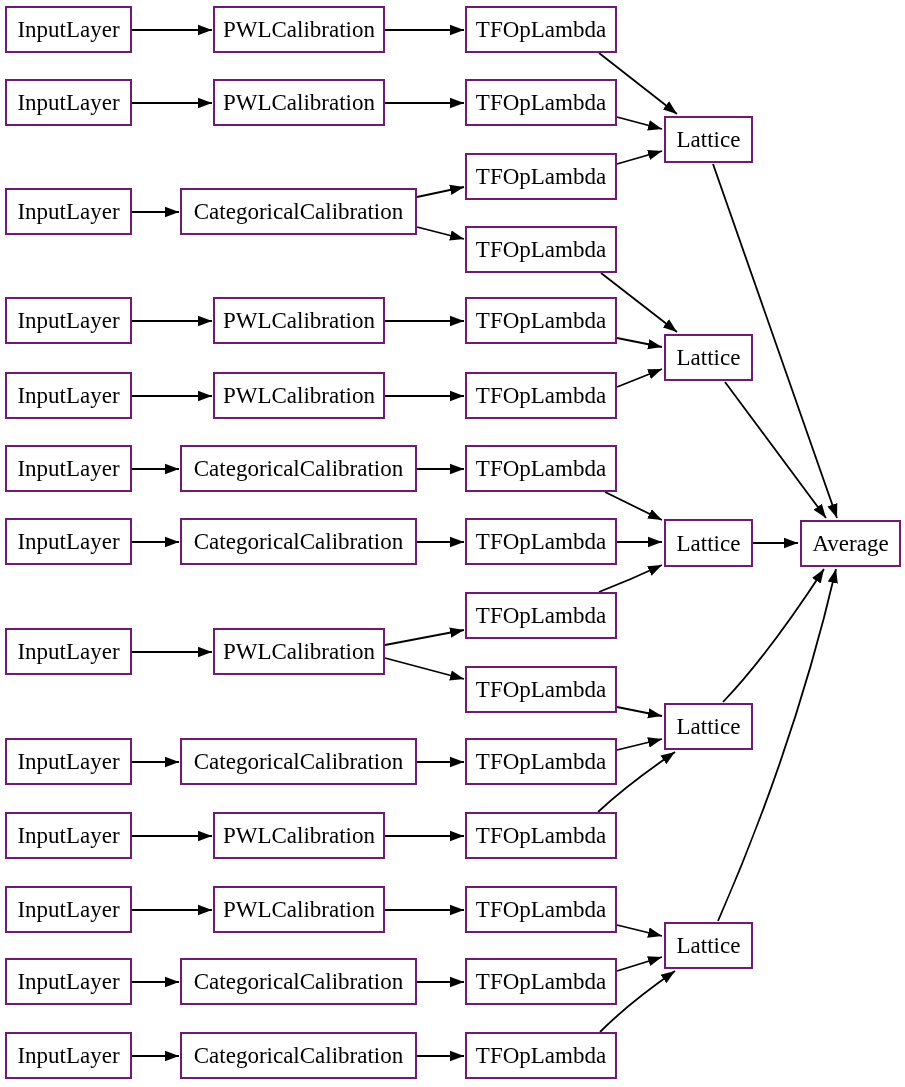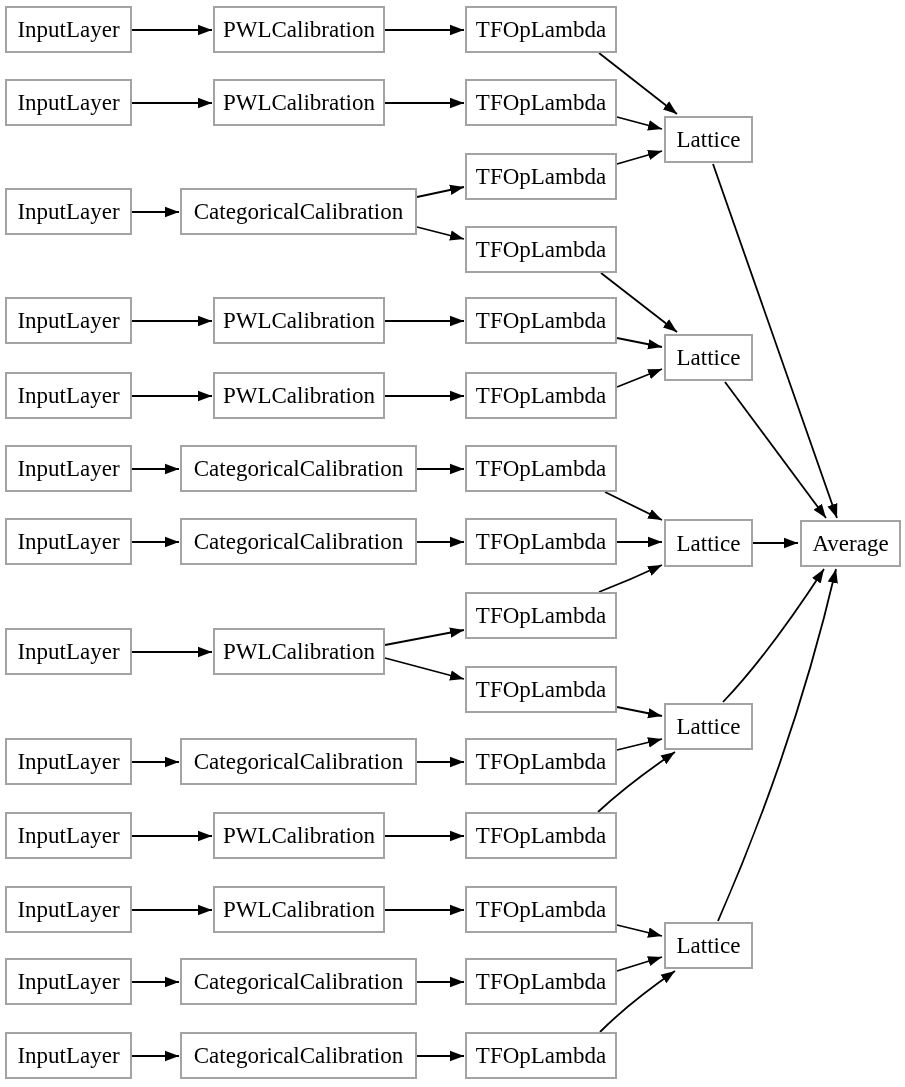--- a/index.html
+++ b/index.html
@@ -13,21 +13,21 @@
   }
   #edges {
     position: absolute;
     left: 0; top: 0;
     width: 905px; height: 1087px;
   }
   .node {
     position: absolute;
     box-sizing: border-box;
     background: #ffffff;
-    border: 2px solid #a3a3a3;
+    border: 2px solid #701a75;
     color: #000000;
     font-size: 23px;
     display: flex;
     align-items: center;
     justify-content: center;
     white-space: nowrap;
     line-height: 1;
   }
   .edge { stroke: #000000; stroke-width: 1.8; fill: none; }
 </style>

